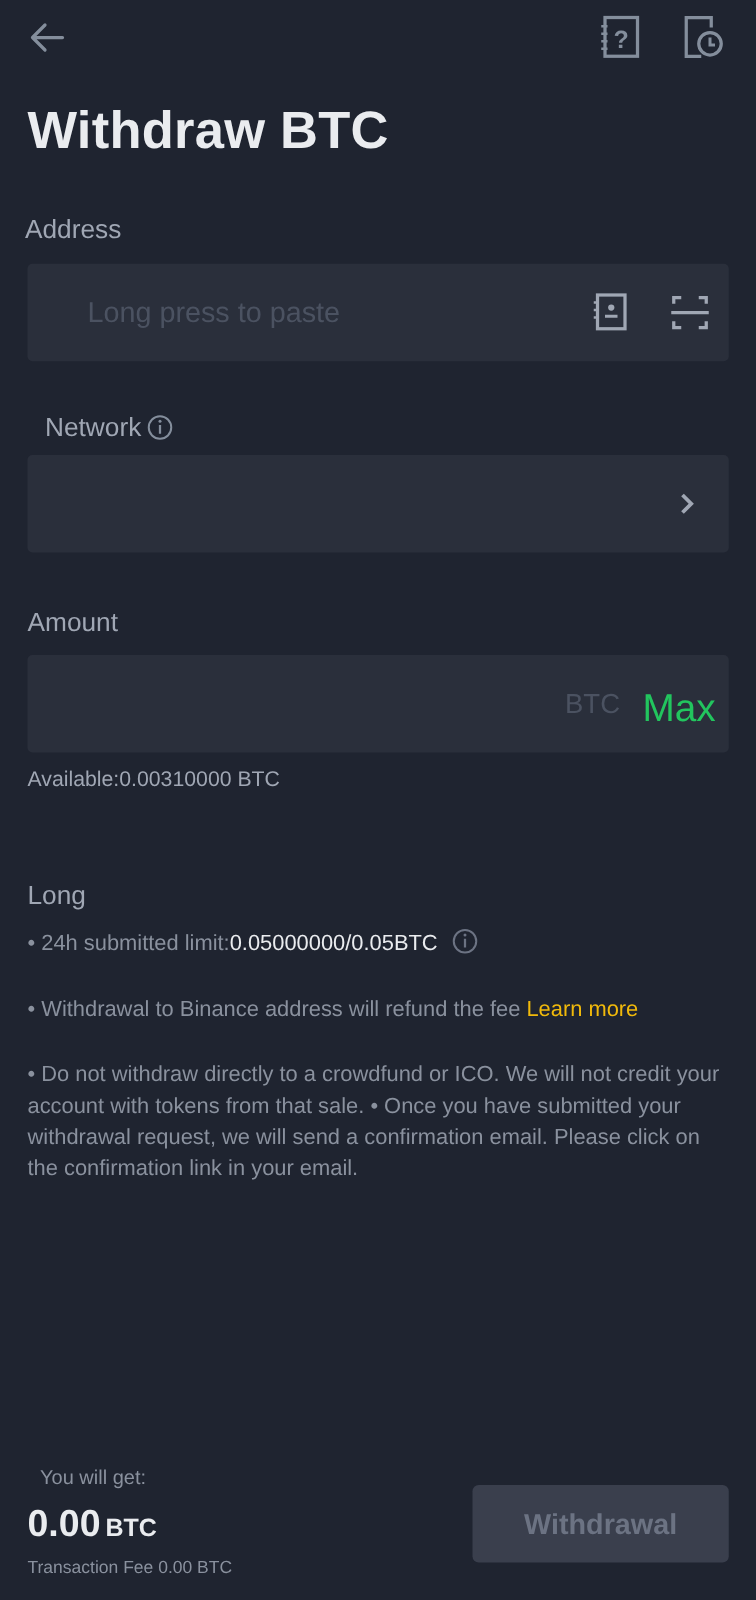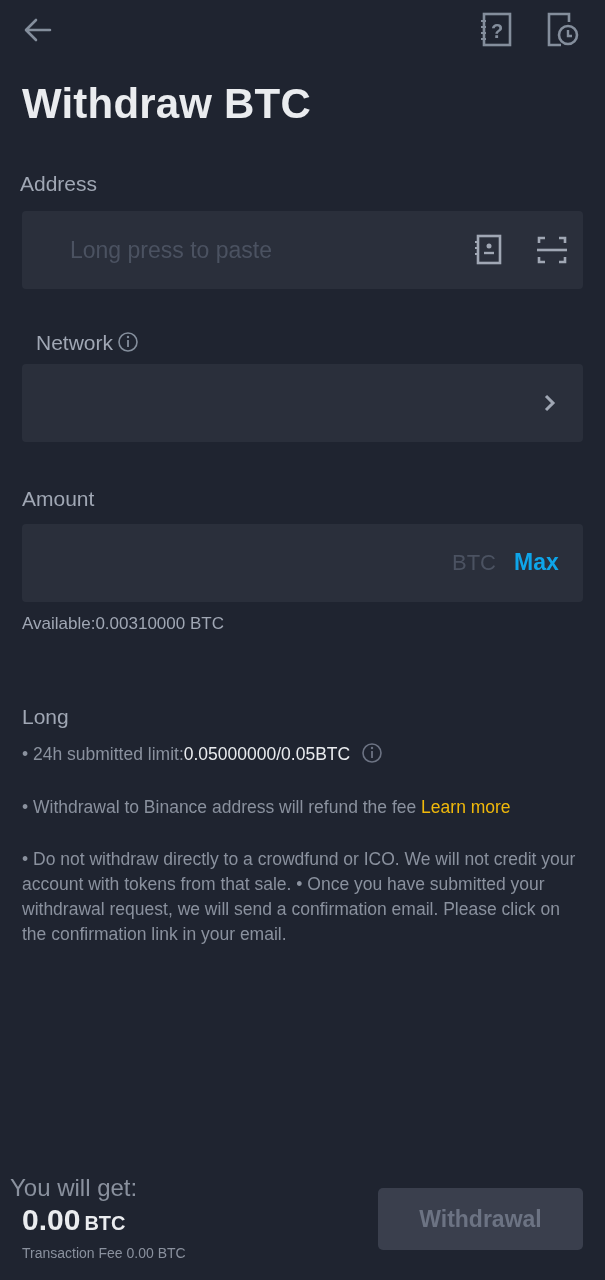--- a/index.html
+++ b/index.html
@@ -10,21 +10,21 @@
     .title { left: 22px; top: 80px; font-size: 42px; font-weight: 700; color: #eaecef; letter-spacing: 0.2px; }
     .label { font-size: 21px; color: #a0a7b4; }
     .field { left: 22px; width: 561px; height: 78px; background: #2a2f3b; border-radius: 4px; }
     .ph { position: absolute; left: 16px; top: 50%; transform: translateY(-50%); font-size: 23px; color: #4b5261; margin-left: 32px; }
     .avail { left: 22px; top: 614px; font-size: 17px; color: #a0a7b4; }
     .tips-title { left: 22px; top: 705px; font-size: 21px; color: #a0a7b4; }
     .tip { left: 22px; font-size: 17.5px; color: #8a919e; line-height: 25px; }
     .tip .hl { color: #eaecef; }
     .tip .link { color: #f0b90b; cursor: pointer; }
     .long { width: 560px; }
-    .get-label { left: 10px; top: 1174px; font-size: 24px; color: #8a919e; }
+    .get-label { left: 32px; top: 1174px; font-size: 16px; color: #8a919e; }
     .get-val { left: 22px; top: 1203px; font-size: 30px; font-weight: 700; color: #eaecef; }
     .get-val .unit { font-size: 20px; font-weight: 700; margin-left: 4px; }
     .fee { left: 22px; top: 1245px; font-size: 14px; color: #8a919e; }
     .btn { left: 378px; top: 1188px; width: 205px; height: 62px; background: #3a3f4d; border-radius: 5px; color: #6c7383; font-size: 23px; font-weight: 700; display: flex; align-items: center; justify-content: center; border: none; }
   </style>
 </head>
 <body>
 
 <span class="abs icon" style="left:22px;top:14px;">
   <svg width="32" height="32" viewBox="0 0 32 32">
@@ -79,21 +79,21 @@
   <span class="abs icon" style="left:518px;top:28px;">
     <svg width="20" height="22" viewBox="0 0 20 22">
         <path d="M6 4l7 7-7 7" fill="none" stroke="#a0a7b4" stroke-width="3"></path>
       </svg>
   </span>
 </div>
 
 <div class="abs label" style="left:22px;top:487px;">Amount</div>
 <div class="abs field" style="top:524px;">
   <span class="abs" style="left:430px;top:26px;font-size:22px;color:#4b5261;">BTC</span>
-  <span class="abs" style="left:492px;top:25px;font-size:23px;color:#0ea5e9;font-weight:700;">Max</span>
+  <span class="abs" style="left:492px;top:25px;font-size:31px;color:#22c55e;font-weight:400;">Max</span>
 </div>
 <div class="abs avail">Available:0.00310000 BTC</div>
 
 <div class="abs tips-title">Long</div>
 <div class="abs tip" style="top:742px;">
   <span>• 24h submitted limit:</span><span class="hl">0.05000000/0.05BTC</span>
   <span class="icon" style="vertical-align:-4px;margin-left:6px;">
     <svg width="22" height="22" viewBox="0 0 22 22">
         <circle cx="11" cy="11" r="9" fill="none" stroke="#6c7383" stroke-width="1.6"></circle>
         <path d="M11 9v7" stroke="#6c7383" stroke-width="1.8"></path>

